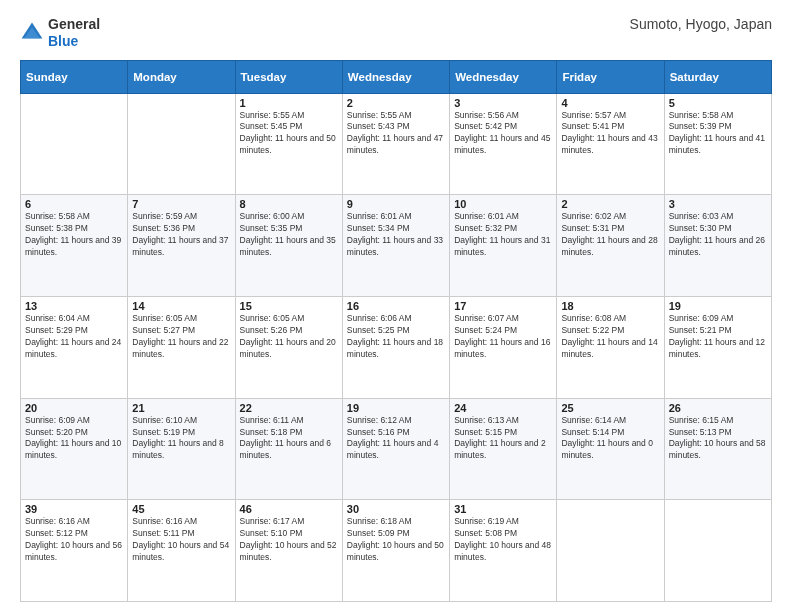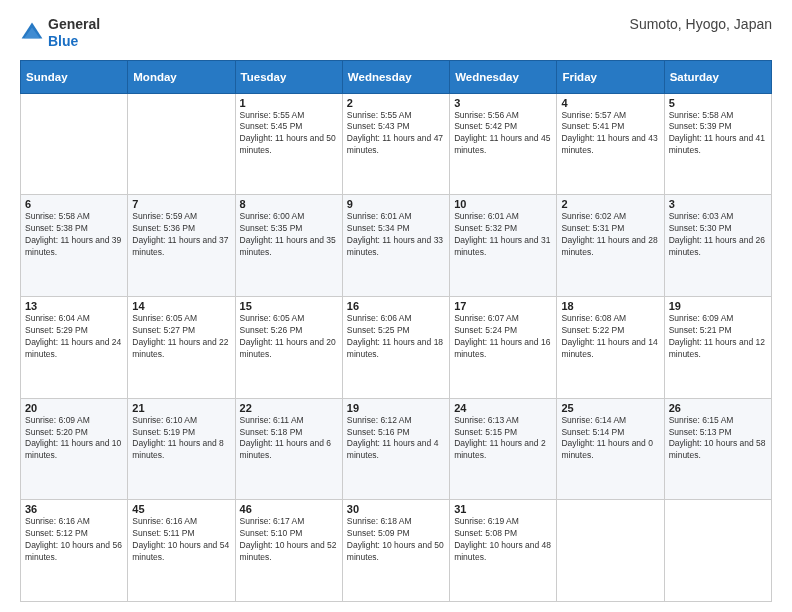--- a/index.html
+++ b/index.html
@@ -236,21 +236,21 @@
             <span class="day-number">25</span>
             <div class="cell-text">Sunrise: 6:14 AM<br>Sunset: 5:14 PM<br>Daylight: 11 hours and 0 minutes.</div>
           </td>
           <td>
             <span class="day-number">26</span>
             <div class="cell-text">Sunrise: 6:15 AM<br>Sunset: 5:13 PM<br>Daylight: 10 hours and 58 minutes.</div>
           </td>
         </tr>
         <tr>
           <td>
-            <span class="day-number">36</span>
+            <span class="day-number">39</span>
             <div class="cell-text">Sunrise: 6:16 AM<br>Sunset: 5:12 PM<br>Daylight: 10 hours and 56 minutes.</div>
           </td>
           <td>
             <span class="day-number">45</span>
             <div class="cell-text">Sunrise: 6:16 AM<br>Sunset: 5:11 PM<br>Daylight: 10 hours and 54 minutes.</div>
           </td>
           <td>
             <span class="day-number">46</span>
             <div class="cell-text">Sunrise: 6:17 AM<br>Sunset: 5:10 PM<br>Daylight: 10 hours and 52 minutes.</div>
           </td>

